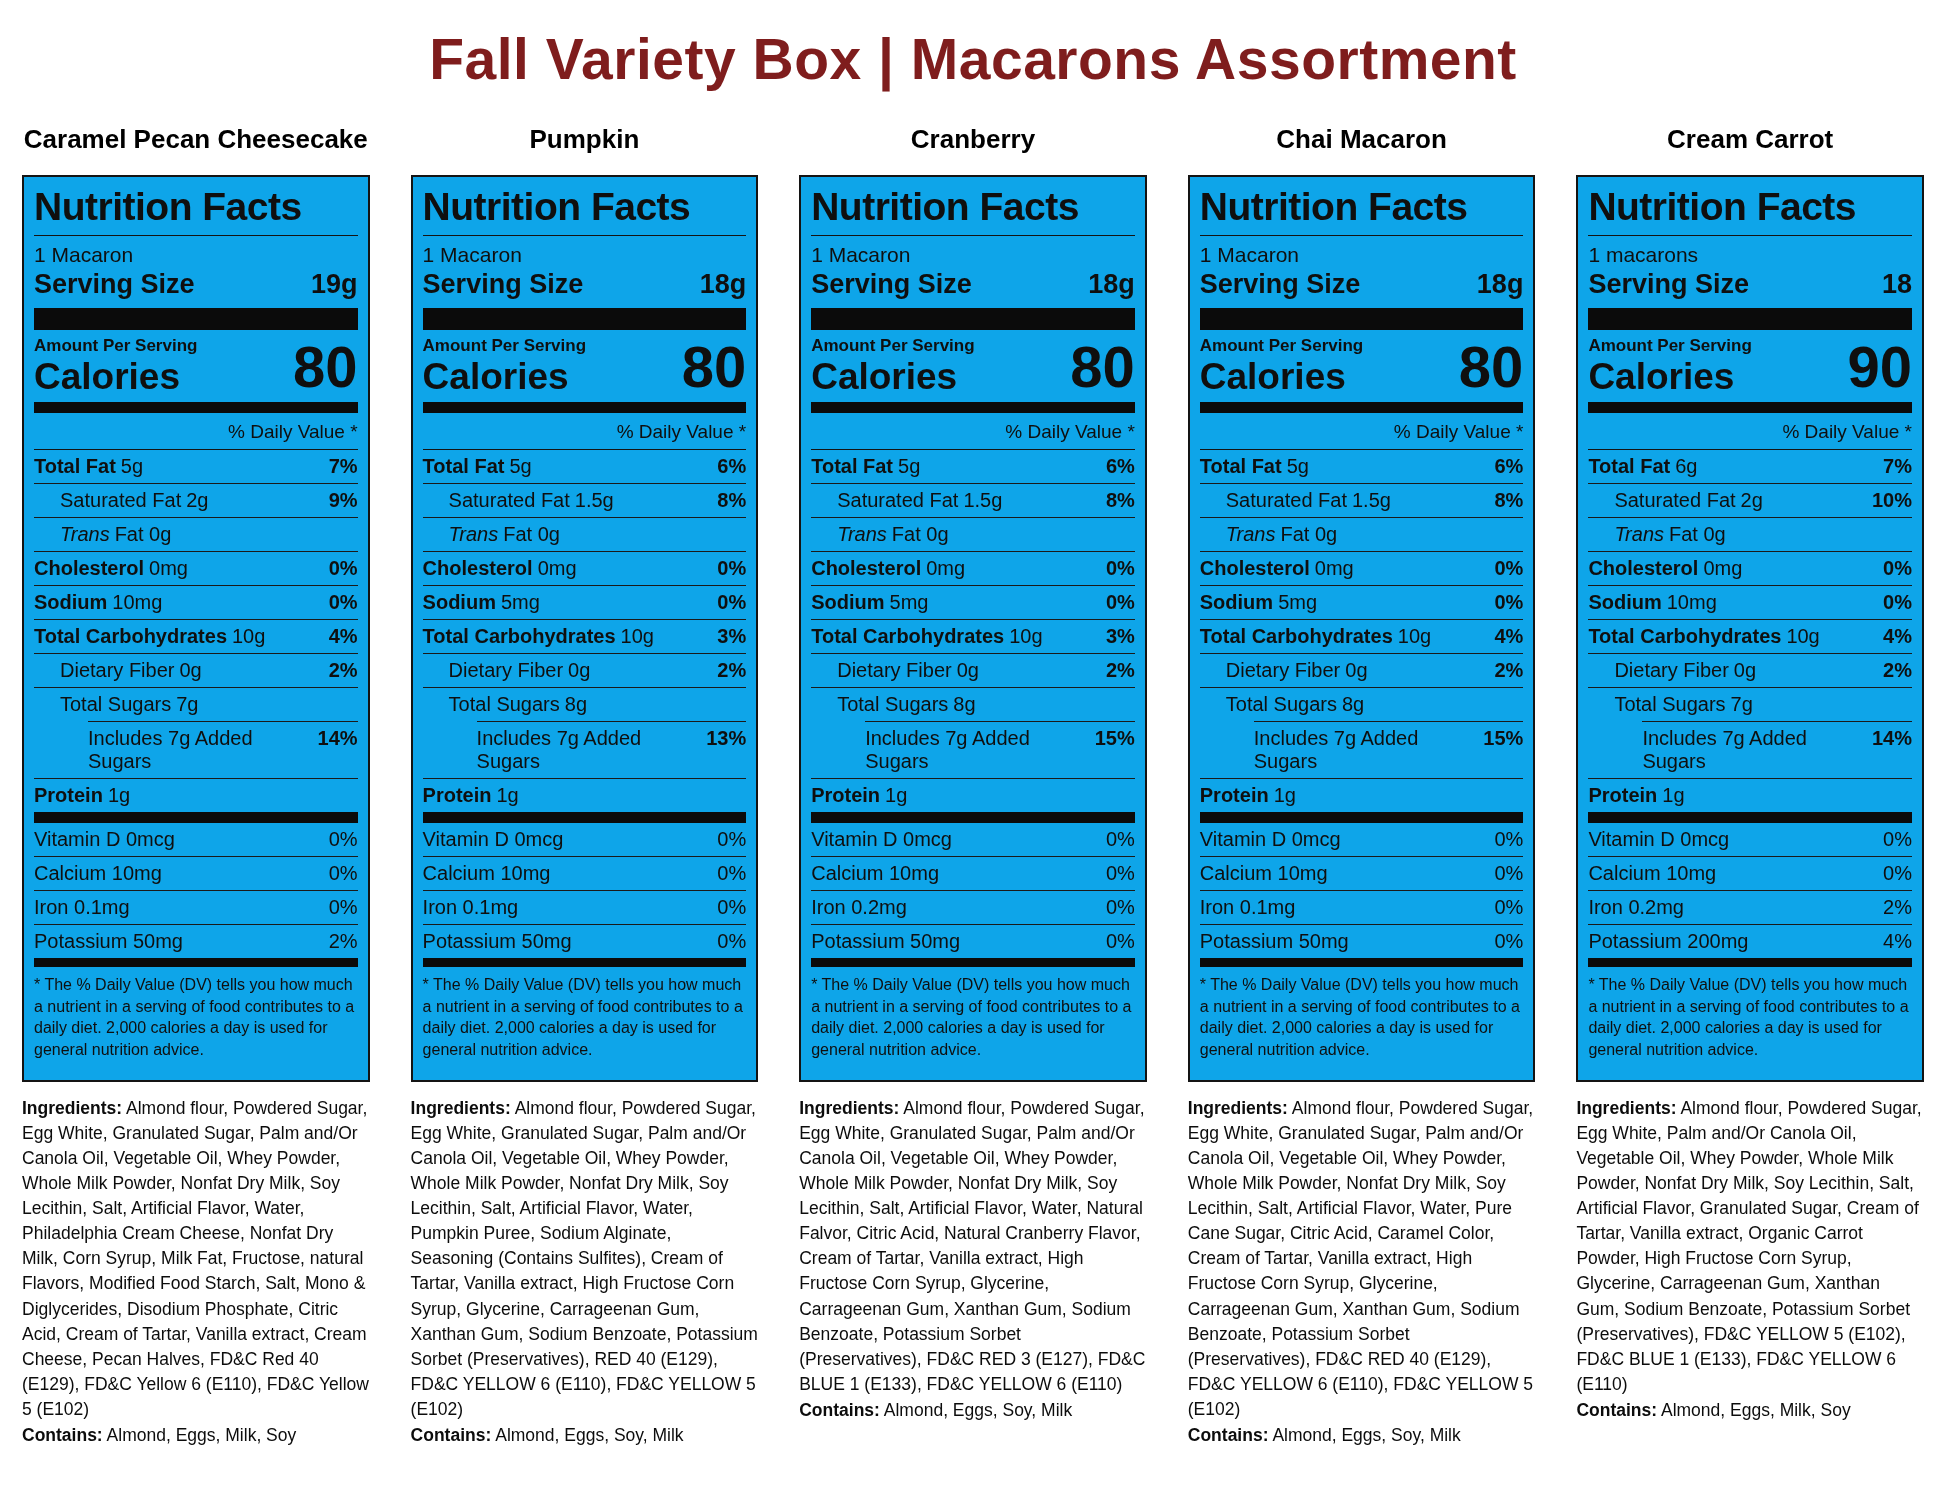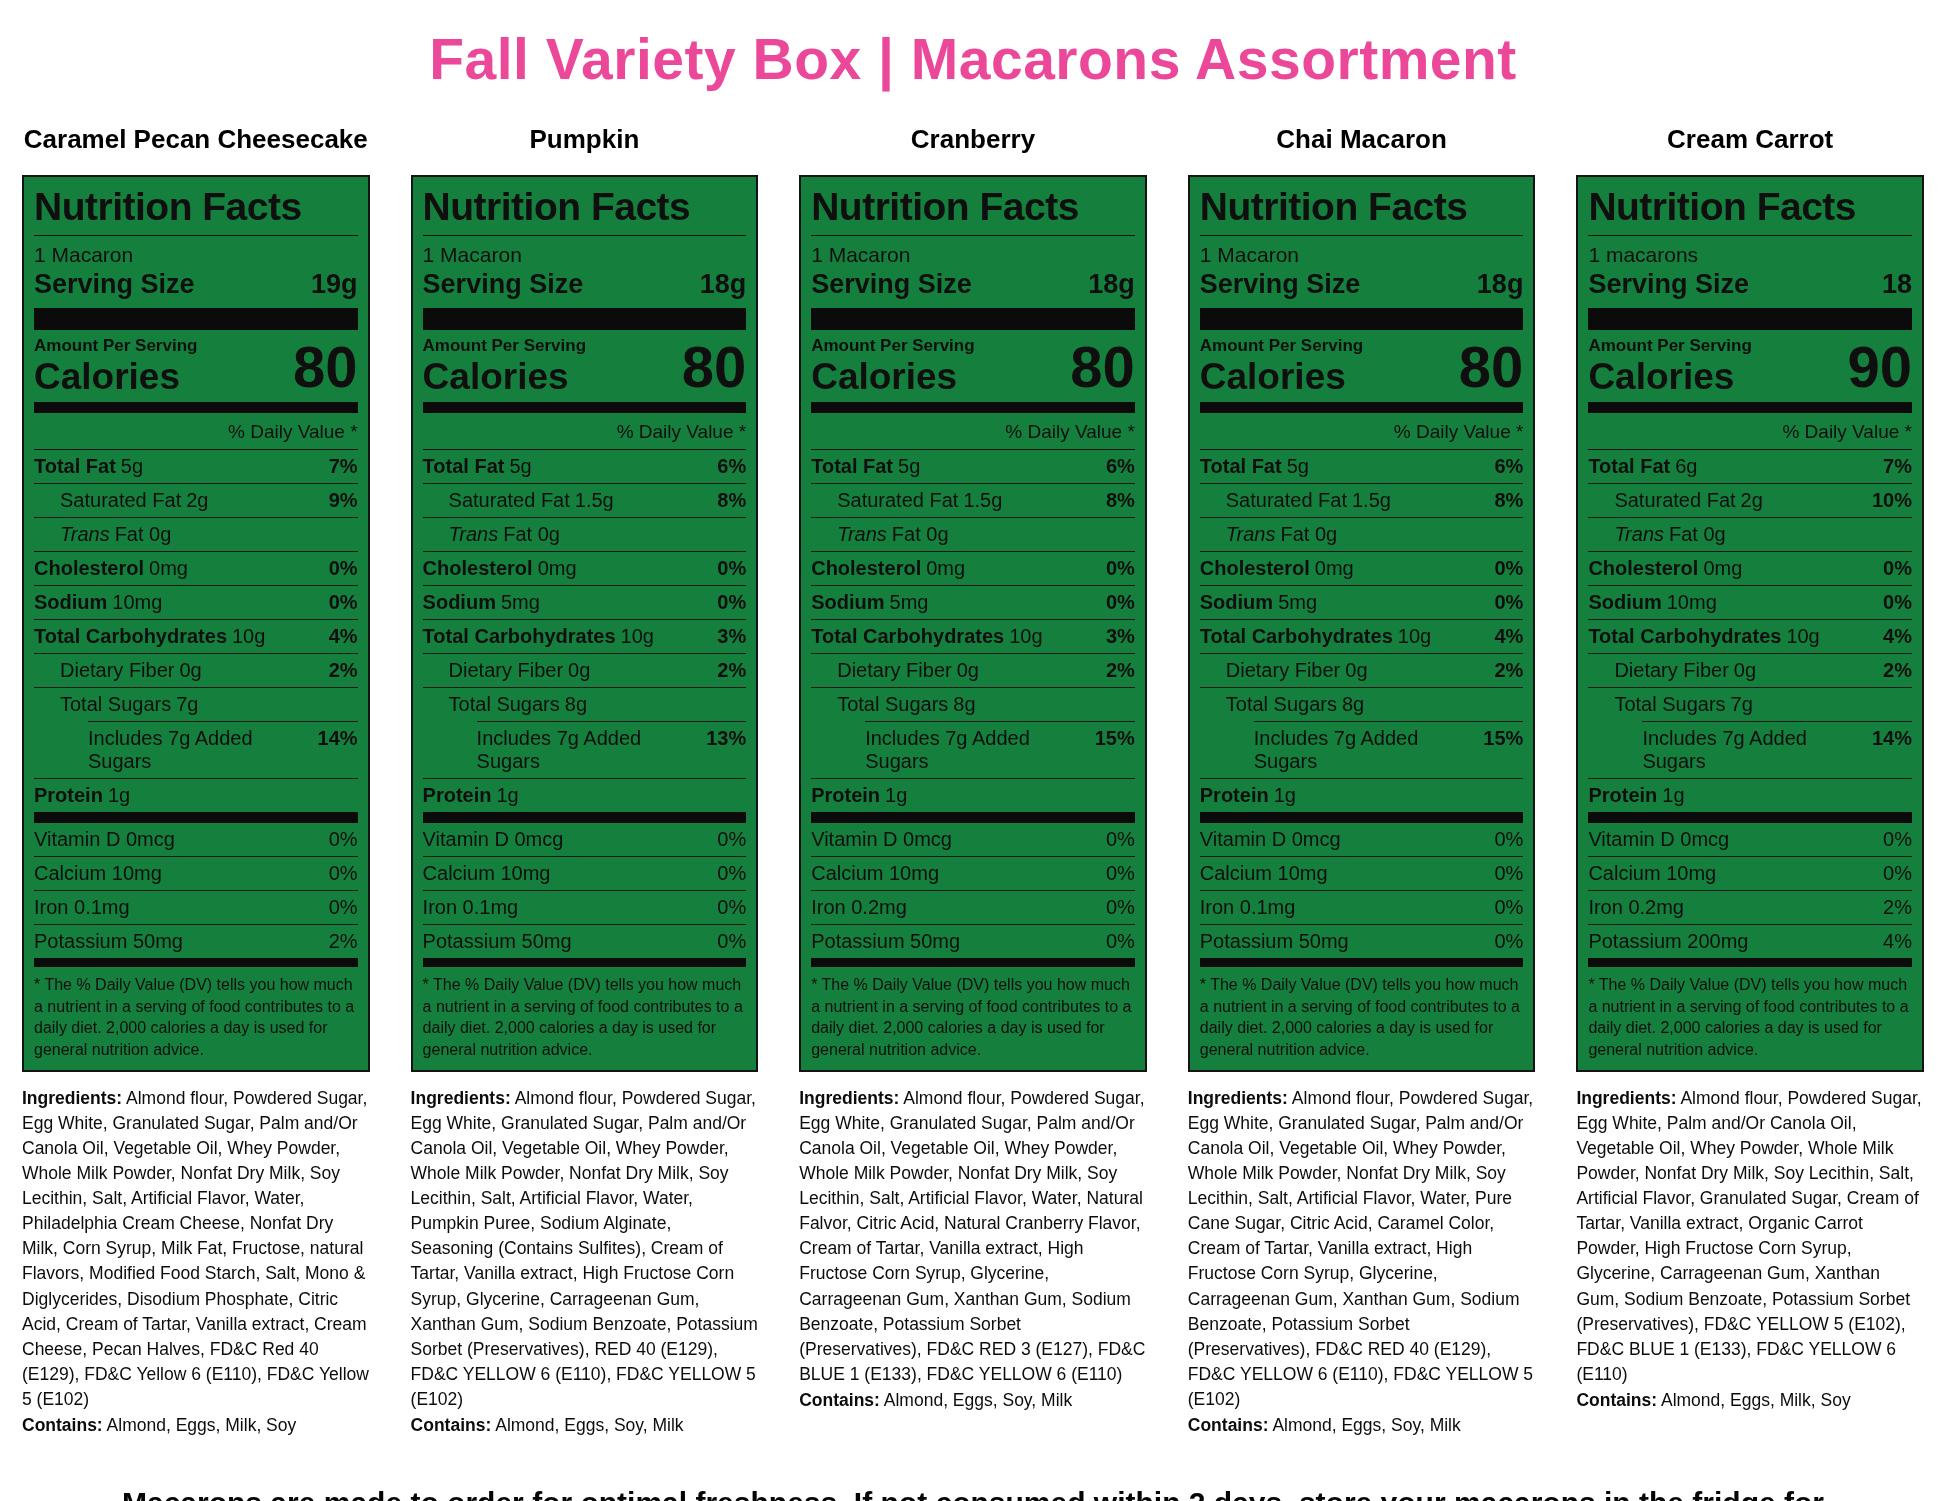--- a/index.html
+++ b/index.html
@@ -8,21 +8,21 @@
     width:1946px; height:1501px;
     font-family:"Liberation Sans", sans-serif;
     color:#0f0f0f;
     overflow:hidden;
   }
   .page { padding-top:26px; }
   .page-title {
     text-align:center;
     font-size:57px;
     font-weight:bold;
-    color:#ec4899;
+    color:#7f1d1d;
     letter-spacing:0.5px;
   }
   .grid {
     display:flex;
     gap:41px;
     padding:0 22px;
     margin-top:32px;
     align-items:flex-start;
   }
   .col { flex:1 1 0; min-width:0; }
@@ -30,22 +30,22 @@
     text-align:center;
     font-size:26px;
     font-weight:bold;
     color:#000;
     margin-bottom:20px;
     white-space:nowrap;
   }
   
   .nf-card {
     border:2px solid #141414;
-    background:#15803d;
-    padding:8px 10px 10px 10px;
+    background:#0ea5e9;
+    padding:8px 10px 20px 10px;
   }
   .nf-title {
     font-size:39px;
     font-weight:bold;
     letter-spacing:-0.5px;
     border-bottom:1px solid #141414;
     padding-bottom:6px;
     white-space:nowrap;
   }
   .serving-desc { font-size:21px; margin-top:7px; }

